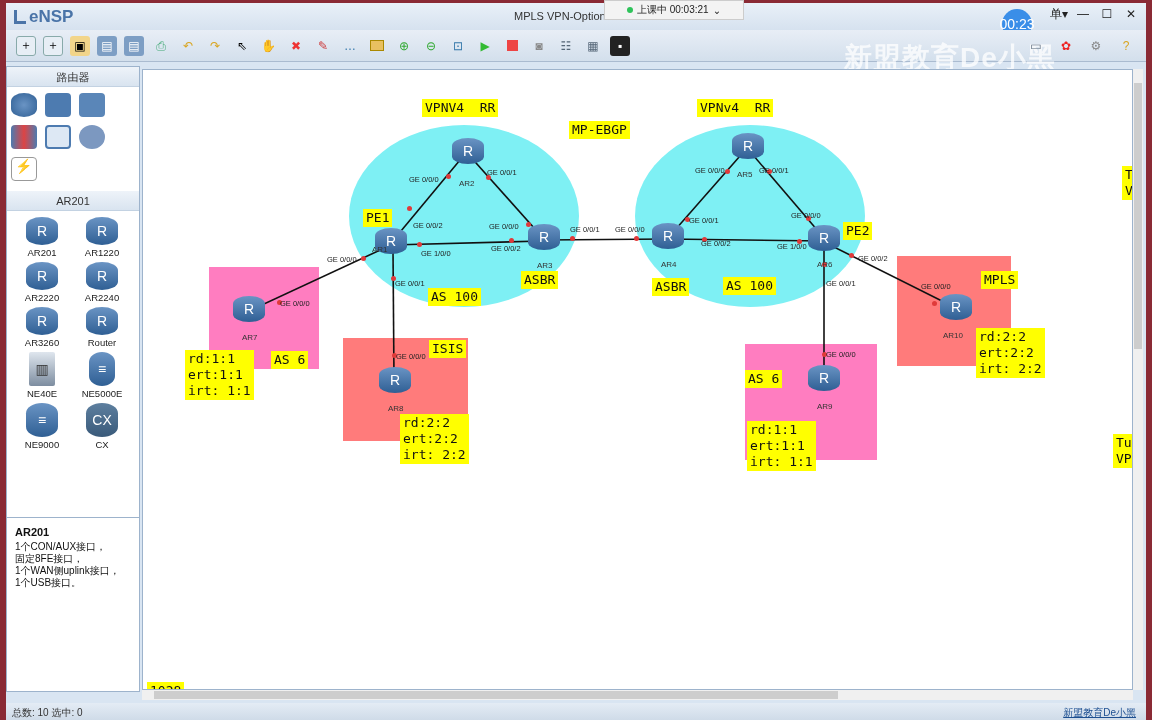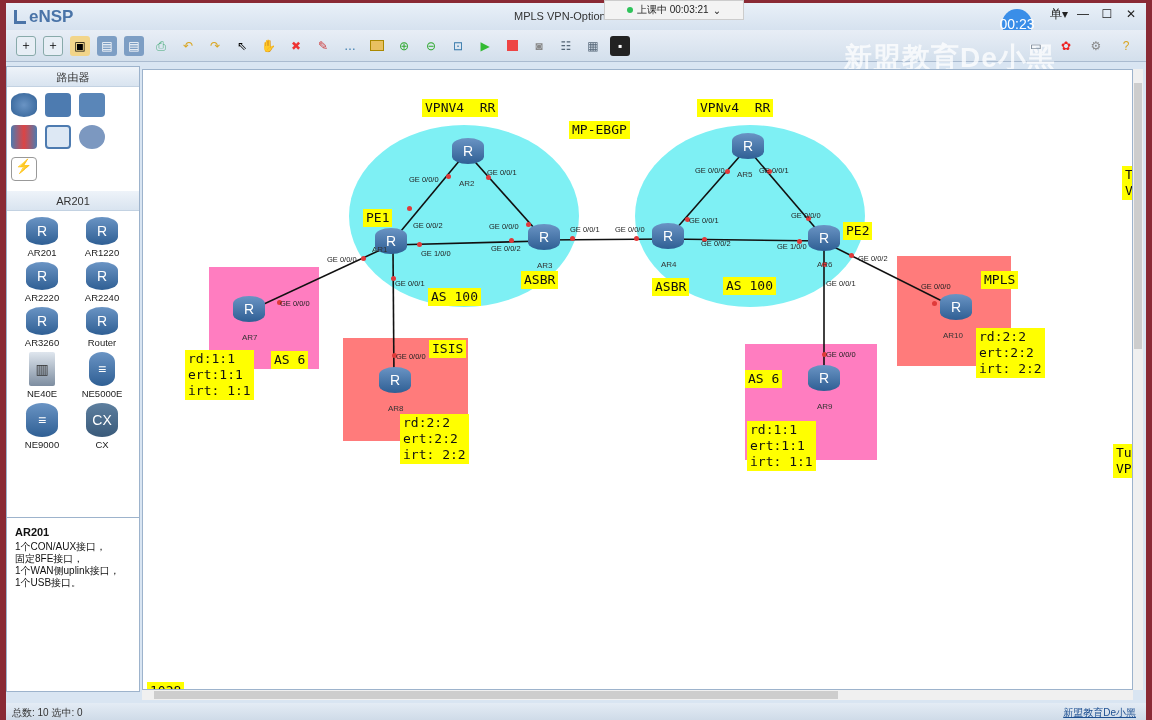--- a/index.html
+++ b/index.html
@@ -301,21 +301,21 @@
 ert:2:2
 irt: 2:2</div>
     <div class="lbl" style="left:604px;top:351px">rd:1:1
 ert:1:1
 irt: 1:1</div>
     <div class="lbl" style="left:833px;top:258px">rd:2:2
 ert:2:2
 irt: 2:2</div>
     <div class="lbl" style="left:979px;top:96px">Tu
 VI</div>
-    <div class="lbl" style="left:970px;top:374px">Tu
+    <div class="lbl" style="left:970px;top:364px">Tu
 VP</div>
     <div class="lbl" style="left:4px;top:612px">1028</div>
   </div>
 
   <div class="vscroll">
       <div class="vthumb"></div>
     </div>
   <div class="hscroll">
       <div class="hthumb"></div>
     </div>

